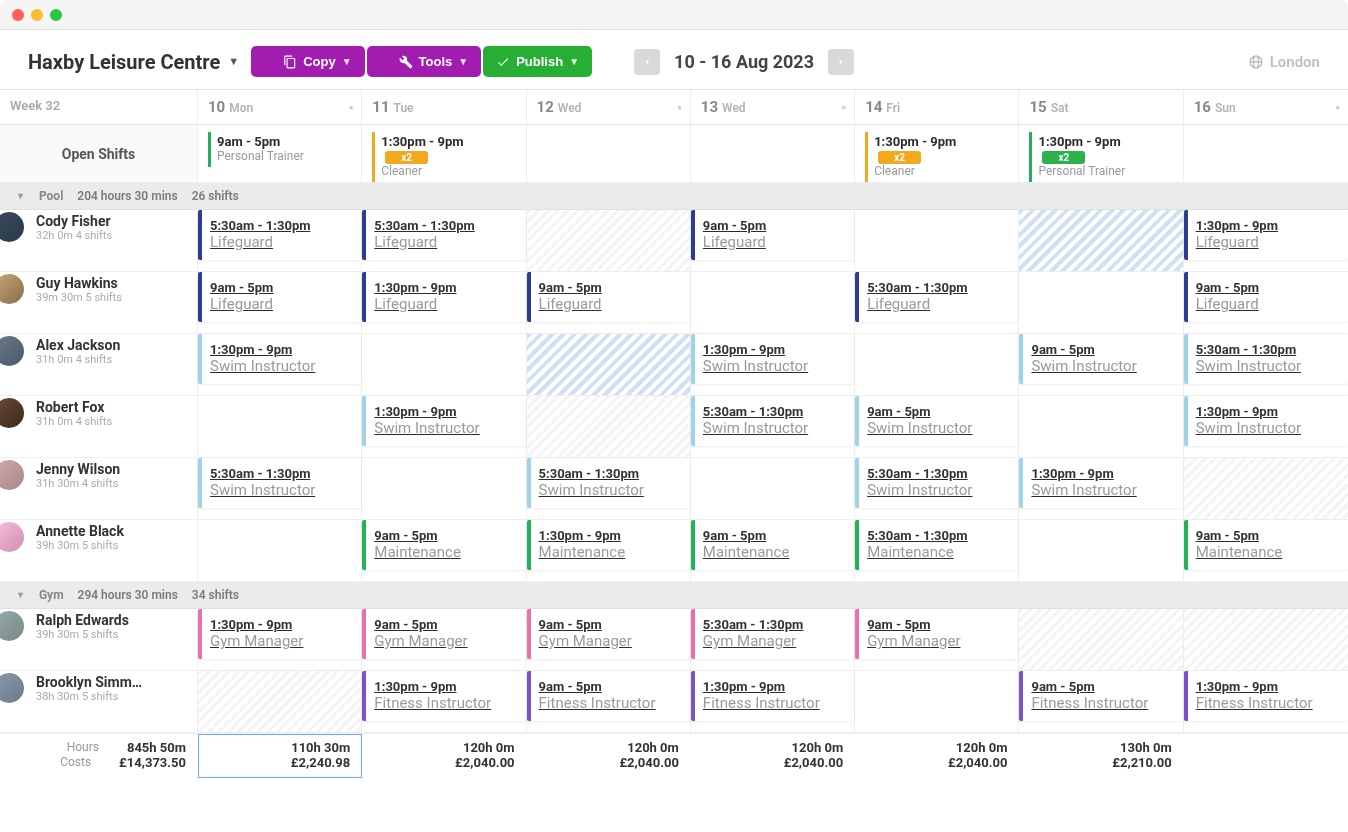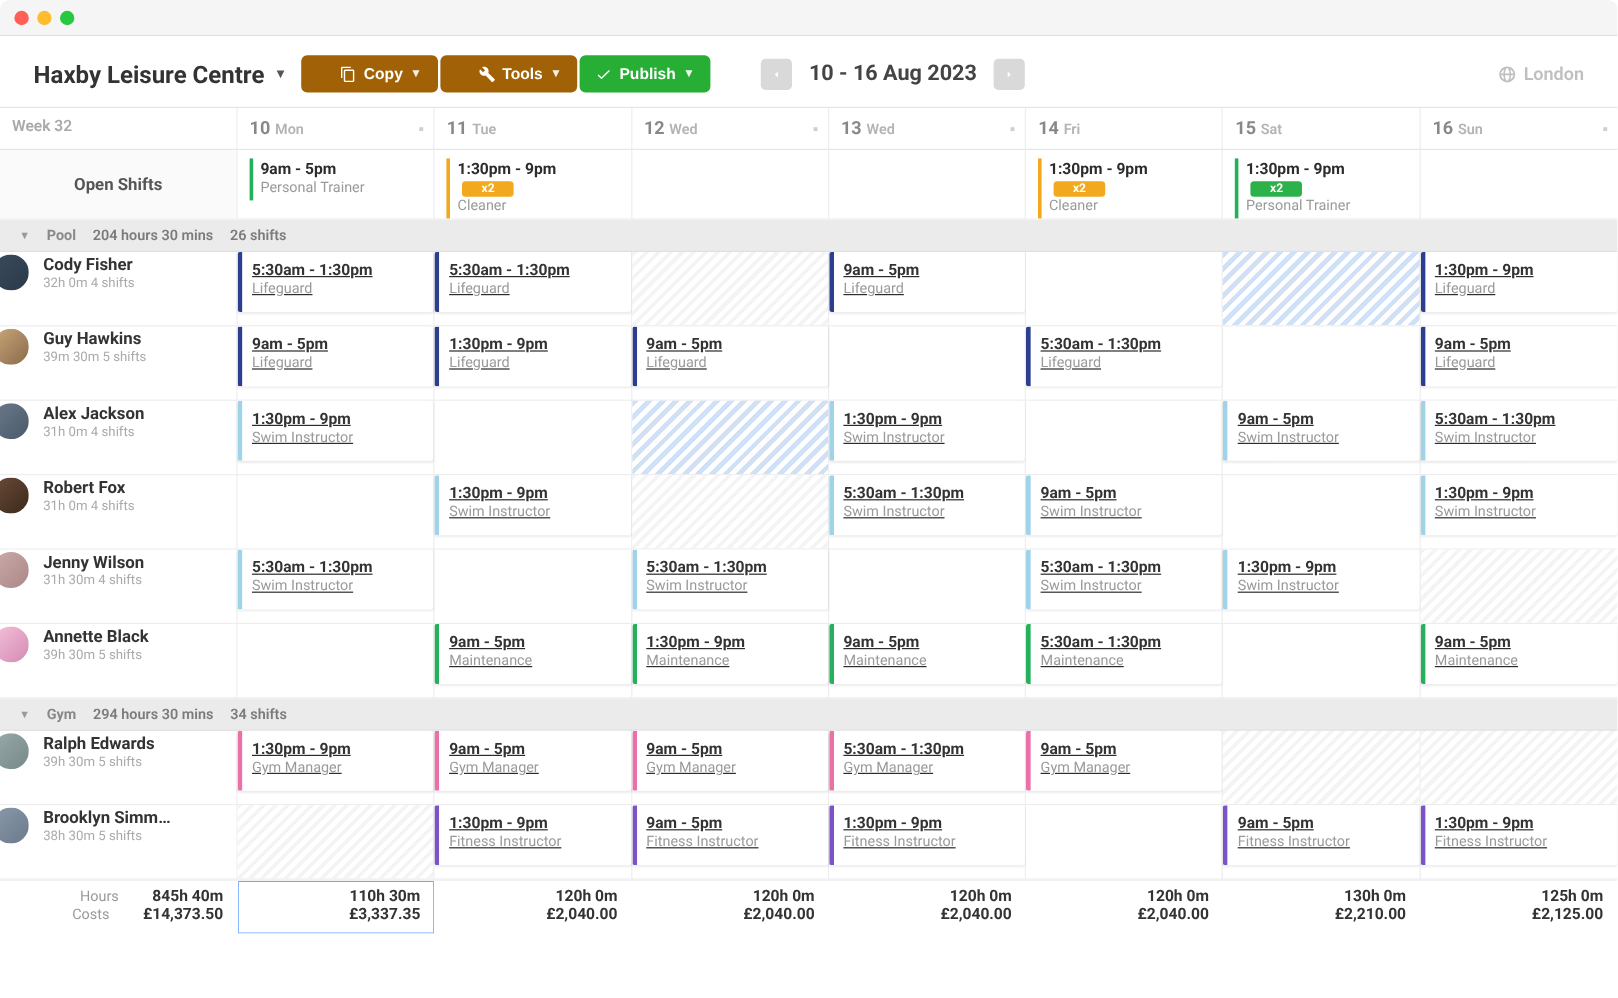--- a/index.html
+++ b/index.html
@@ -6,21 +6,21 @@
   body { font-family: -apple-system, BlinkMacSystemFont, "Segoe UI", Roboto, sans-serif; background: #fff; color: #2c2c2c; font-size: 13px; }
   .window-chrome { height: 30px; background: #f5f5f5; border-bottom: 1px solid #e0e0e0; display:flex; align-items:center; padding:0 12px; gap:7px; border-radius:8px 8px 0 0;}
   .wc-dot { width:12px; height:12px; border-radius:50%; }
   .wc-red{background:#ff5f57;} .wc-yellow{background:#febc2e;} .wc-green{background:#28c840;}
 
   .toolbar { display:flex; align-items:center; padding:16px 28px 12px; gap:2px; }
   .location-title { font-size:20px; font-weight:700; color:#333; display:flex; align-items:center; gap:8px; cursor:pointer;}
   .location-title .caret { font-size:11px; color:#555;}
   .spacer-sm{width:8px;}
   .btn { display:inline-flex; align-items:center; gap:6px; padding:8px 13px; border-radius:5px; font-weight:600; font-size:13px; cursor:pointer; border:none; }
-  .btn-grey { background:#a16207; color:#fff;padding-left:32px; }
+  .btn-grey { background:#a21caf; color:#fff;padding-left:32px; }
   .btn-green { background:#27ae35; color:#fff; }
   .btn .caret{font-size:10px; opacity:.9;}
   .btn svg{width:14px;height:14px;fill:#fff;}
   .toolbar .nav { display:flex; align-items:center; gap:14px; margin-left:40px;}
   .nav-btn { width:26px; height:26px; background:#d9d9d9; border-radius:4px; display:flex;align-items:center;justify-content:center; color:#fff; cursor:pointer;}
   .date-range { font-size:18px; font-weight:700; color:#444; }
   .tz { margin-left:auto; display:flex; align-items:center; gap:6px; color:#bfbfbf; font-weight:600; font-size:15px;}
   .tz svg{width:16px;height:16px;fill:#bfbfbf;}
 
   .grid { border-top:1px solid #e5e5e5; }
@@ -57,21 +57,21 @@
   .av5{background:linear-gradient(135deg,#caa,#a88);}
   .av6{background:linear-gradient(135deg,#f4c2d7,#d48ab5);}
   .av7{background:linear-gradient(135deg,#9aa,#788);}
   .av8{background:linear-gradient(135deg,#8b9aab,#6b7a8b);}
   .emp-info .en{font-weight:700;font-size:14px;color:#333;white-space:nowrap;overflow:hidden;text-overflow:ellipsis;max-width:132px;}
   .emp-info .em{font-size:11px;color:#aaa; white-space:nowrap;}
 
   .shift-cell{padding:6px;}
   .shift-card{height:50px; border-left:4px solid; background:#fff; padding:8px 8px; box-shadow:0 1px 2px rgba(0,0,0,.08); border-radius:2px;text-decoration:underline;}
   .shift-card .st{font-weight:700;font-size:13px;color:#333;}
-  .shift-card .sr{font-size:12px;color:#9a9a9a;}
+  .shift-card .sr{font-size:15px;color:#9a9a9a;}
   .hatched{background:repeating-linear-gradient(135deg,#f4f4f4 0,#f4f4f4 3px,#fff 3px,#fff 7px);}
   .hatched-blue{background:repeating-linear-gradient(135deg,#cfe0f7 0,#cfe0f7 4px,#fff 4px,#fff 8px);}
   
   .c-navy{border-left-color:#2c3e8f;}
   .c-blue{border-left-color:#9ed3ea;}
   .c-green{border-left-color:#25b05c;}
   .c-pink{border-left-color:#e970a9;}
   .c-purple{border-left-color:#7b52c7;}
   .c-yellow{border-left-color:#f2a91e;}
 
@@ -545,33 +545,33 @@
             <div class="sr">Fitness Instructor</div>
           </div>
         </div>
       </div>
     </div>
 
   <div class="row footer-row" id="footer-row">
     <div class="cell">
       <div class="fl">
           <span class="k">Hours</span>
-          <span class="v">845h 40m</span>
+          <span class="v">845h 50m</span>
         </div>
       <div class="fl">
           <span class="k">Costs</span>
           <span class="v">£14,373.50</span>
         </div>
     </div>
   <div class="cell selected-col">
         <div class="fl" style="justify-content:flex-end">
           <span class="v">110h 30m</span>
         </div>
         <div class="fl" style="justify-content:flex-end">
-          <span class="v">£3,337.35</span>
+          <span class="v">£2,240.98</span>
         </div>
       </div>
       <div class="cell">
         <div class="fl" style="justify-content:flex-end">
           <span class="v">120h 0m</span>
         </div>
         <div class="fl" style="justify-content:flex-end">
           <span class="v">£2,040.00</span>
         </div>
       </div>
@@ -600,23 +600,15 @@
         </div>
       </div>
       <div class="cell">
         <div class="fl" style="justify-content:flex-end">
           <span class="v">130h 0m</span>
         </div>
         <div class="fl" style="justify-content:flex-end">
           <span class="v">£2,210.00</span>
         </div>
       </div>
-      <div class="cell">
-        <div class="fl" style="justify-content:flex-end">
-          <span class="v">125h 0m</span>
-        </div>
-        <div class="fl" style="justify-content:flex-end">
-          <span class="v">£2,125.00</span>
-        </div>
-      </div>
     </div>
 
 </div>
 
 </body></html>

